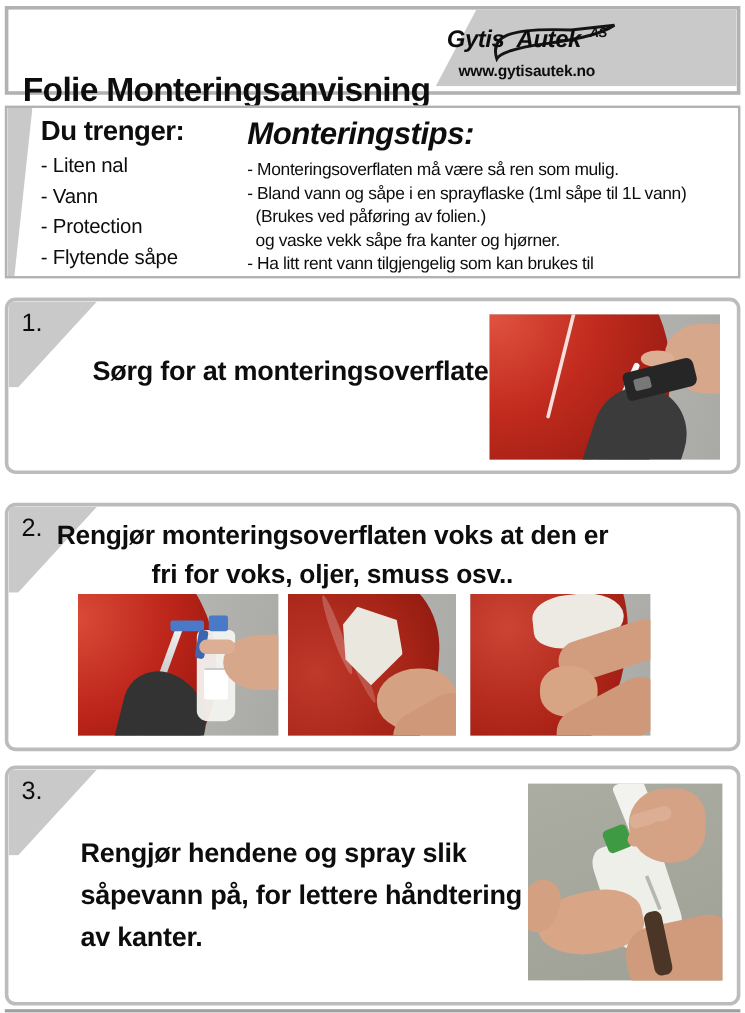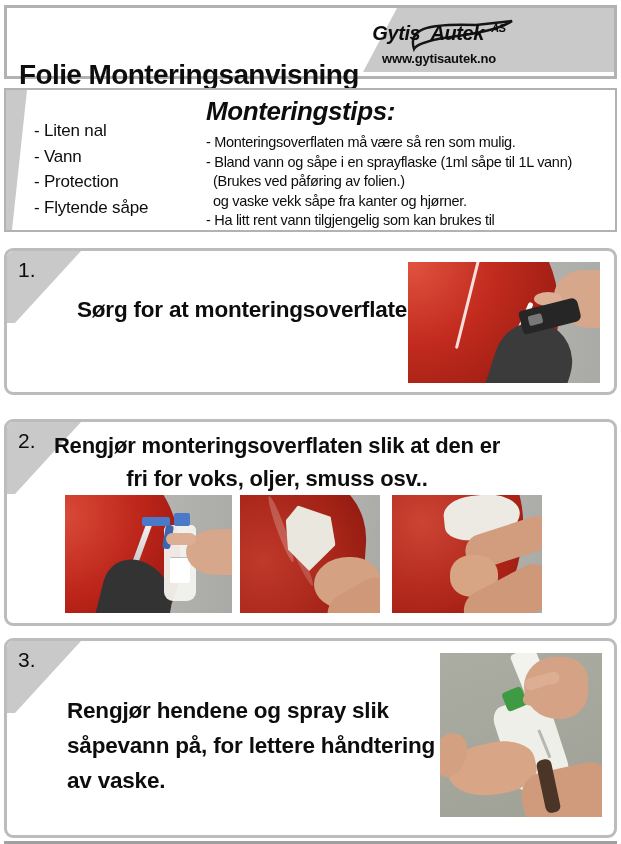--- a/index.html
+++ b/index.html
@@ -28,21 +28,21 @@
     letter-spacing:0.5px;color:#0a0a0a;}
   .global-tagline{position:absolute;left:7px;top:45px;font-size:6.5px;color:#cf1d15;
     white-space:nowrap;letter-spacing:0.1px;}
   
   .supplies-box{position:absolute;left:4px;top:88px;width:609px;height:140px;
     border:2px solid #b2b2b2;background:#ffffff;}
   .left-wedge{position:absolute;left:0;top:0;bottom:0;width:26px;background:#c9c9c9;
     clip-path:polygon(0 0,21px 0,6px 100%,0 100%);}
   .sup-col{position:absolute;left:28px;top:6px;}
   .sup-title{font-size:23px;font-weight:bold;letter-spacing:-0.4px;}
-  .sup-items{margin-top:22px;}
+  .sup-items{margin-top:2px;}
   .sup-item{font-size:17px;line-height:25.5px;letter-spacing:-0.2px;}
   .tips-col{position:absolute;left:200px;top:6px;right:8px;}
   .tips-title{font-size:26px;font-weight:bold;font-style:italic;letter-spacing:-0.4px;}
   .tips-lines{margin-top:6px;}
   .tips-line{font-size:14.5px;line-height:19.5px;letter-spacing:-0.3px;white-space:nowrap;}
   .tips-line.indent{padding-left:7px;}
   
   .step-box{position:absolute;left:4px;width:607px;border:3px solid #bcbcbc;
     border-radius:9px;background:#ffffff;overflow:hidden;}
   .step1{top:248px;height:141px;}
@@ -131,20 +131,21 @@
       </div>
       <div class="brand-url">www.gytisautek.no</div>
     </div>
 
   </div>
 
   <div class="supplies-box">
     <div class="left-wedge"></div>
 
     <div class="sup-col">
+      <div class="sup-title">Du trenger:</div>
       <div class="sup-items">
         <div class="sup-item">- Liten nal</div>
         <div class="sup-item">- Vann</div>
         <div class="sup-item">- Protection</div>
         <div class="sup-item">- Flytende såpe</div>
       </div>
     </div>
 
     <div class="tips-col">
       <div class="tips-title">Monteringstips:</div>
@@ -174,21 +175,21 @@
       <div class="ph1-device">
         <div class="ph1-screen"></div>
       </div>
     </div>
   </div>
 
   <div class="step-box step2">
     <div class="corner-wedge"></div>
     <div class="step-number">2.</div>
     <div class="step-text">
-      <div>Rengjør monteringsoverflaten slik at den er</div>
+      <div>Rengjør monteringsoverflaten voks at den er</div>
       <div>fri for voks, oljer, smuss osv..</div>
     </div>
     <div class="photo ph21">
       <div class="ph21-car"></div>
       <div class="ph21-chrome"></div>
       <div class="ph21-dark"></div>
       <div class="ph21-bottle">
         <div class="ph21-label"></div>
       </div>
       <div class="ph21-nozzle"></div>
@@ -213,21 +214,21 @@
       <div class="ph23-arm2"></div>
     </div>
   </div>
 
   <div class="step-box step3">
     <div class="corner-wedge"></div>
     <div class="step-number">3.</div>
     <div class="step-text">
       <div>Rengjør hendene og spray slik</div>
       <div>såpevann på, for lettere håndtering</div>
-      <div>av vaske.</div>
+      <div>av kanter.</div>
     </div>
     <div class="photo ph3">
       <div class="ph3-bottle">
         <div class="ph3-blabel"></div>
       </div>
       <div class="ph3-head"></div>
       <div class="ph3-green"></div>
       <div class="ph3-hand"></div>
       <div class="ph3-f1"></div>
       <div class="ph3-f2"></div>

